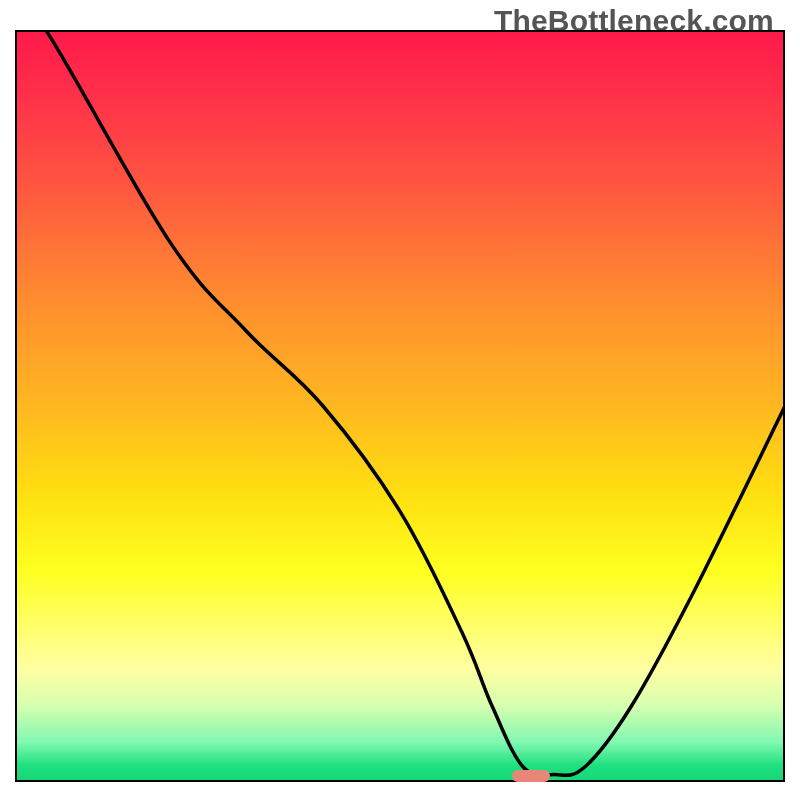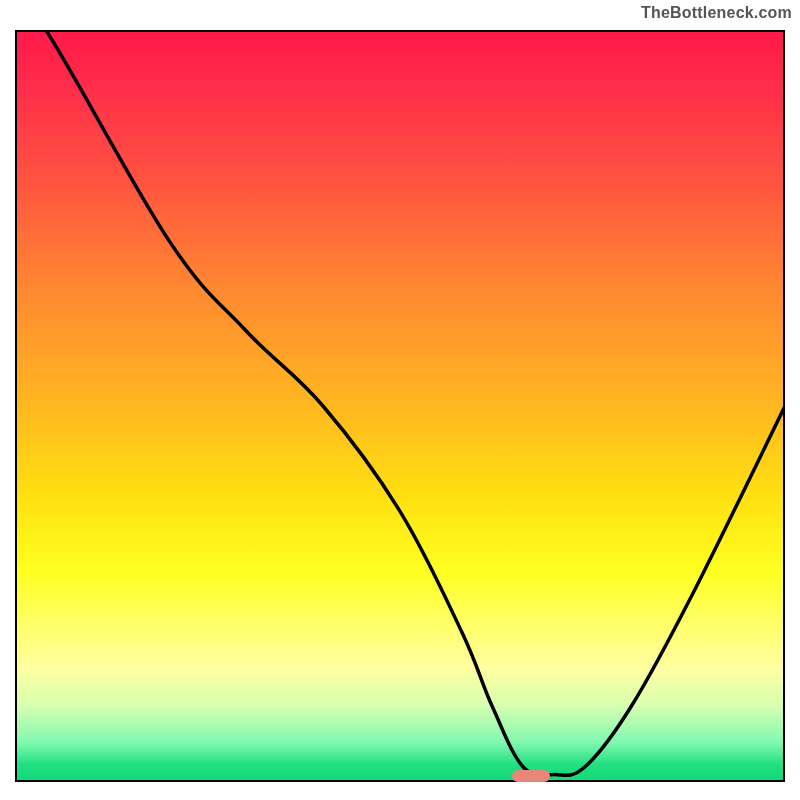--- a/index.html
+++ b/index.html
@@ -11,23 +11,23 @@
     overflow: hidden;
   }
   .container {
     position: relative;
     width: 800px;
     height: 800px;
   }
   .attribution {
     position: absolute;
     top: 4px;
-    right: 8px;
+    right: 26px;
     font-family: Arial, Helvetica, sans-serif;
-    font-size: 16px;
+    font-size: 30px;
     font-weight: 600;
     color: #555;
     letter-spacing: 0.2px;
   }
   .plot {
     position: absolute;
     left: 15px;
     top: 30px;
     width: 770px;
     height: 752px;

